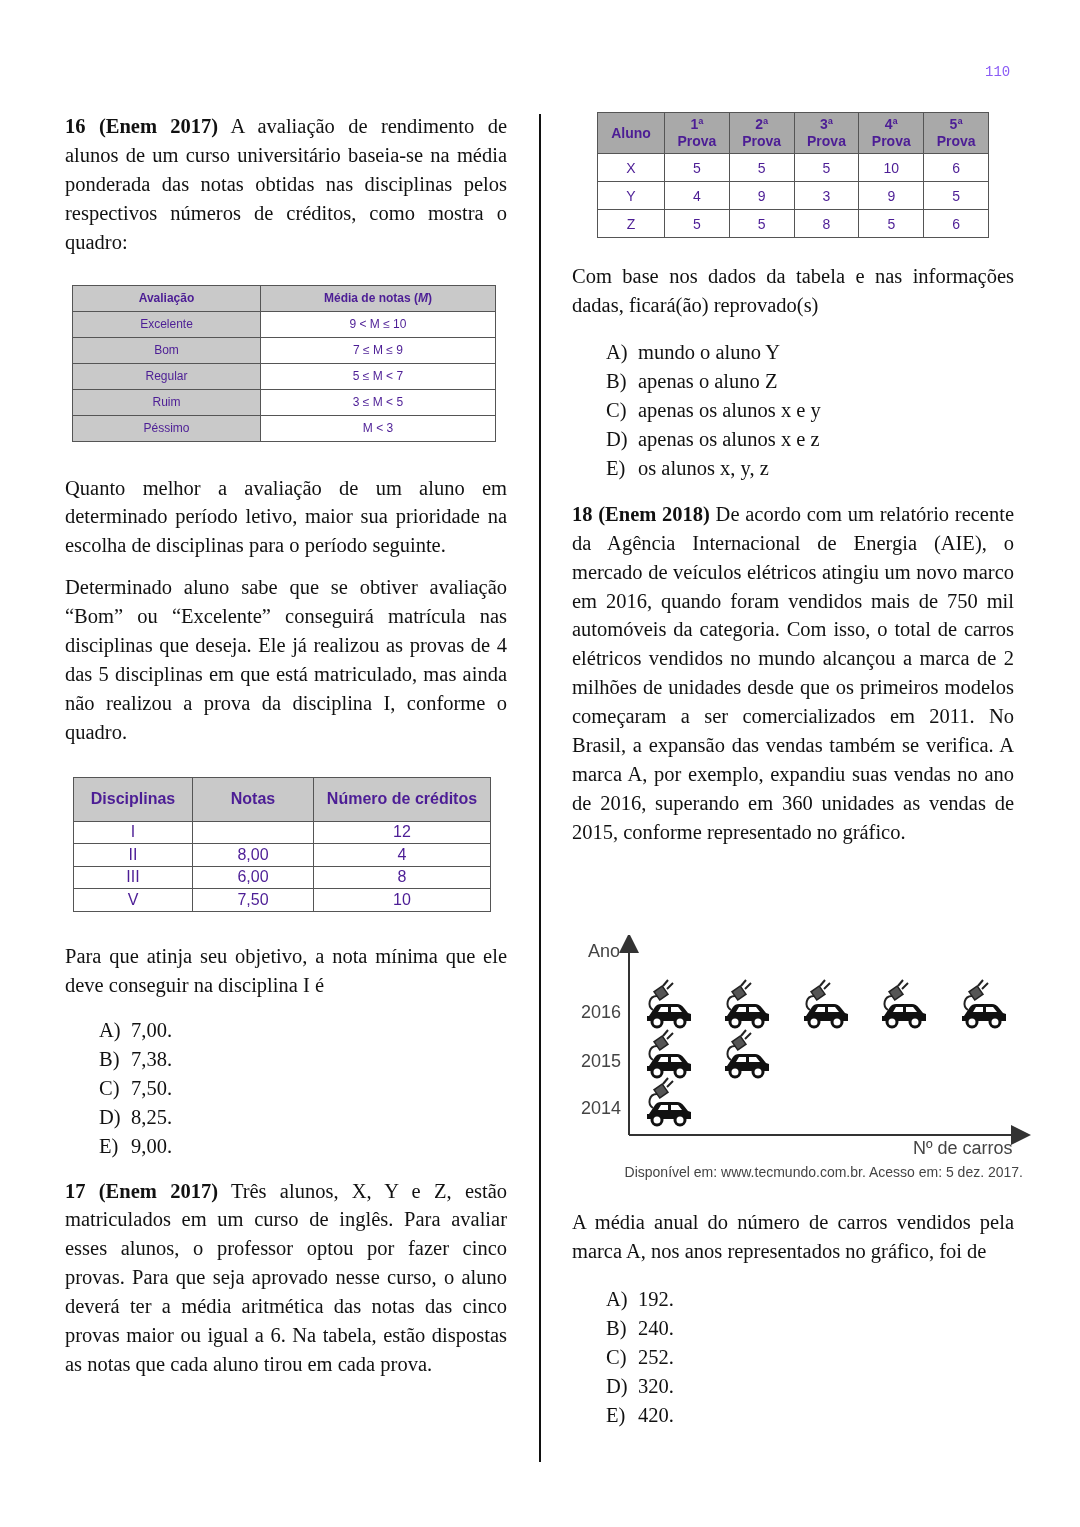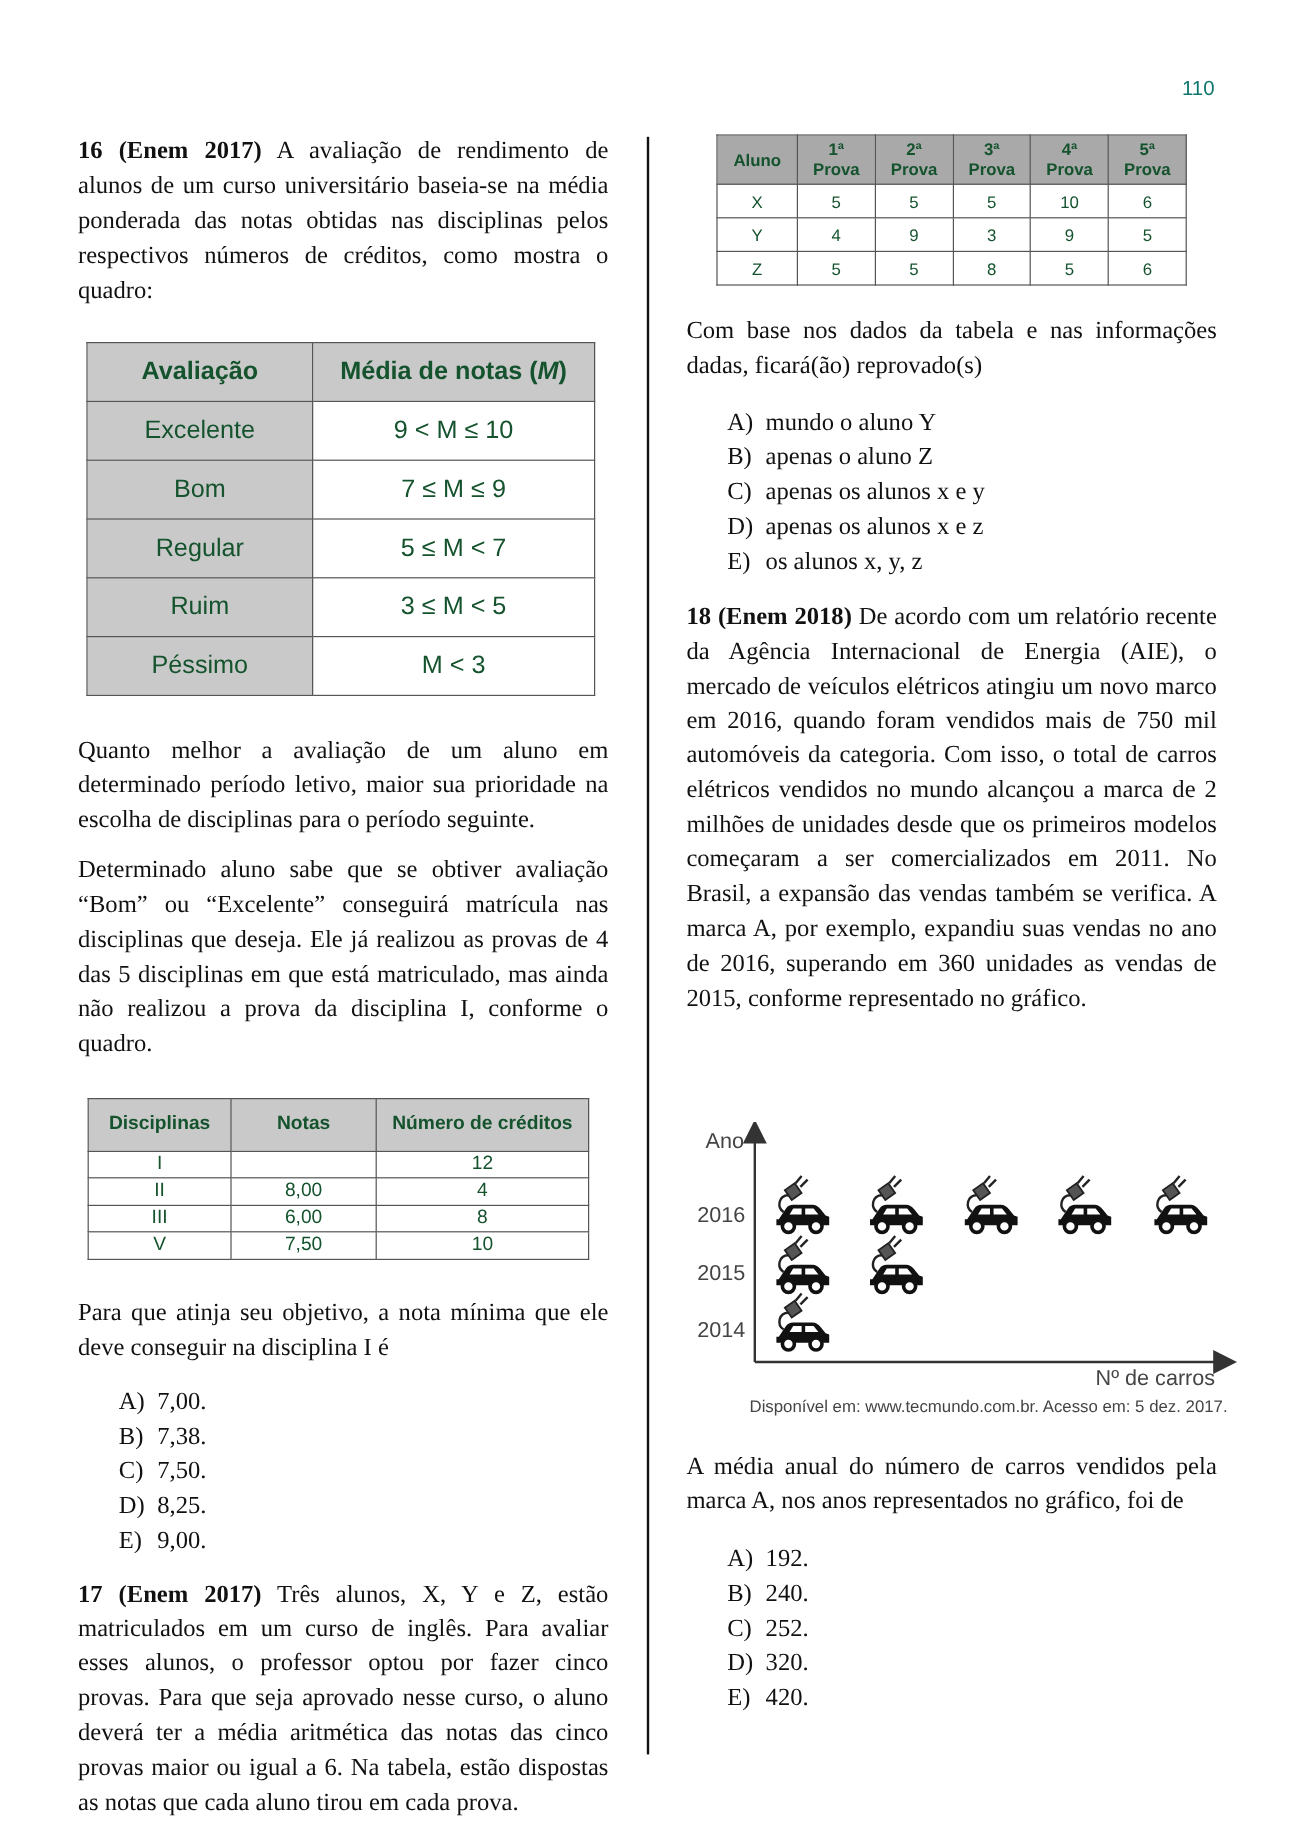--- a/index.html
+++ b/index.html
@@ -1,32 +1,32 @@
 <!DOCTYPE html>
 <html><head>
 <meta charset="utf-8">
 <style>
   * { box-sizing: border-box; margin: 0; padding: 0; }
   html, body { width: 1080px; height: 1527px; background: #ffffff; overflow: hidden; }
   body { position: relative; font-family: "Liberation Serif", serif; color: #111; }
-  .page-number { position: absolute; top: 64px; left: 985px; font-family: Liberation Sans, sans-serif; font-size: 17px; color: #0f766e; }
+  .page-number { position: absolute; top: 64px; left: 985px; font-family: Liberation Mono, monospace; font-size: 14px; color: #8b5cf6; }
   .col { position: absolute; top: 112px; width: 442px; }
   .col-left { left: 65px; }
   .col-right { left: 572px; top: 112px; }
   .divider { position: absolute; left: 539px; top: 114px; width: 2px; height: 1348px; background: #111; }
   .para { font-size: 20.5px; line-height: 28.9px; text-align: justify; text-align-last: left; }
   .para b { font-weight: bold; }
   .opts { margin-left: 34px; font-size: 20.5px; line-height: 29px; }
   .opt { display: flex; }
   .opt .letter { width: 32px; }
-  table { border-collapse: collapse; font-family: "Liberation Sans", sans-serif; color: #14532d; }
+  table { border-collapse: collapse; font-family: "Liberation Sans", sans-serif; color: #4c1d95; }
   td, th { border: 1.5px solid #555; text-align: center; }
   th { background: #c9c9c9; font-weight: bold; }
   .tbl1 { position: absolute; }
-  .tbl1 th, .tbl1 td { font-size: 21px; height: 26px; padding: 12px; }
+  .tbl1 th, .tbl1 td { font-size: 12px; height: 26px; padding: 0; }
   .tbl1 td.l { background: #c9c9c9; }
   .tbl2 th, .tbl2 td { font-size: 16px; padding: 0; height: 22.5px; }
   .tbl3 th { background: #a9a9a9; font-size: 14px; line-height: 17px; padding: 3px 0; }
   .tbl3 td { font-size: 14px; height: 28px; }
   .chart { position: absolute; left: 575px; top: 935px; width: 460px; height: 245px; }
   .chart .ylab { position: absolute; font-family: "Liberation Sans", sans-serif; font-size: 18px; color: #444; }
   .source { position: absolute; right: 12px; top: 229px; font-family: "Liberation Sans", sans-serif; font-size: 14px; color: #444; }
 </style>
 </head>
 <body>

